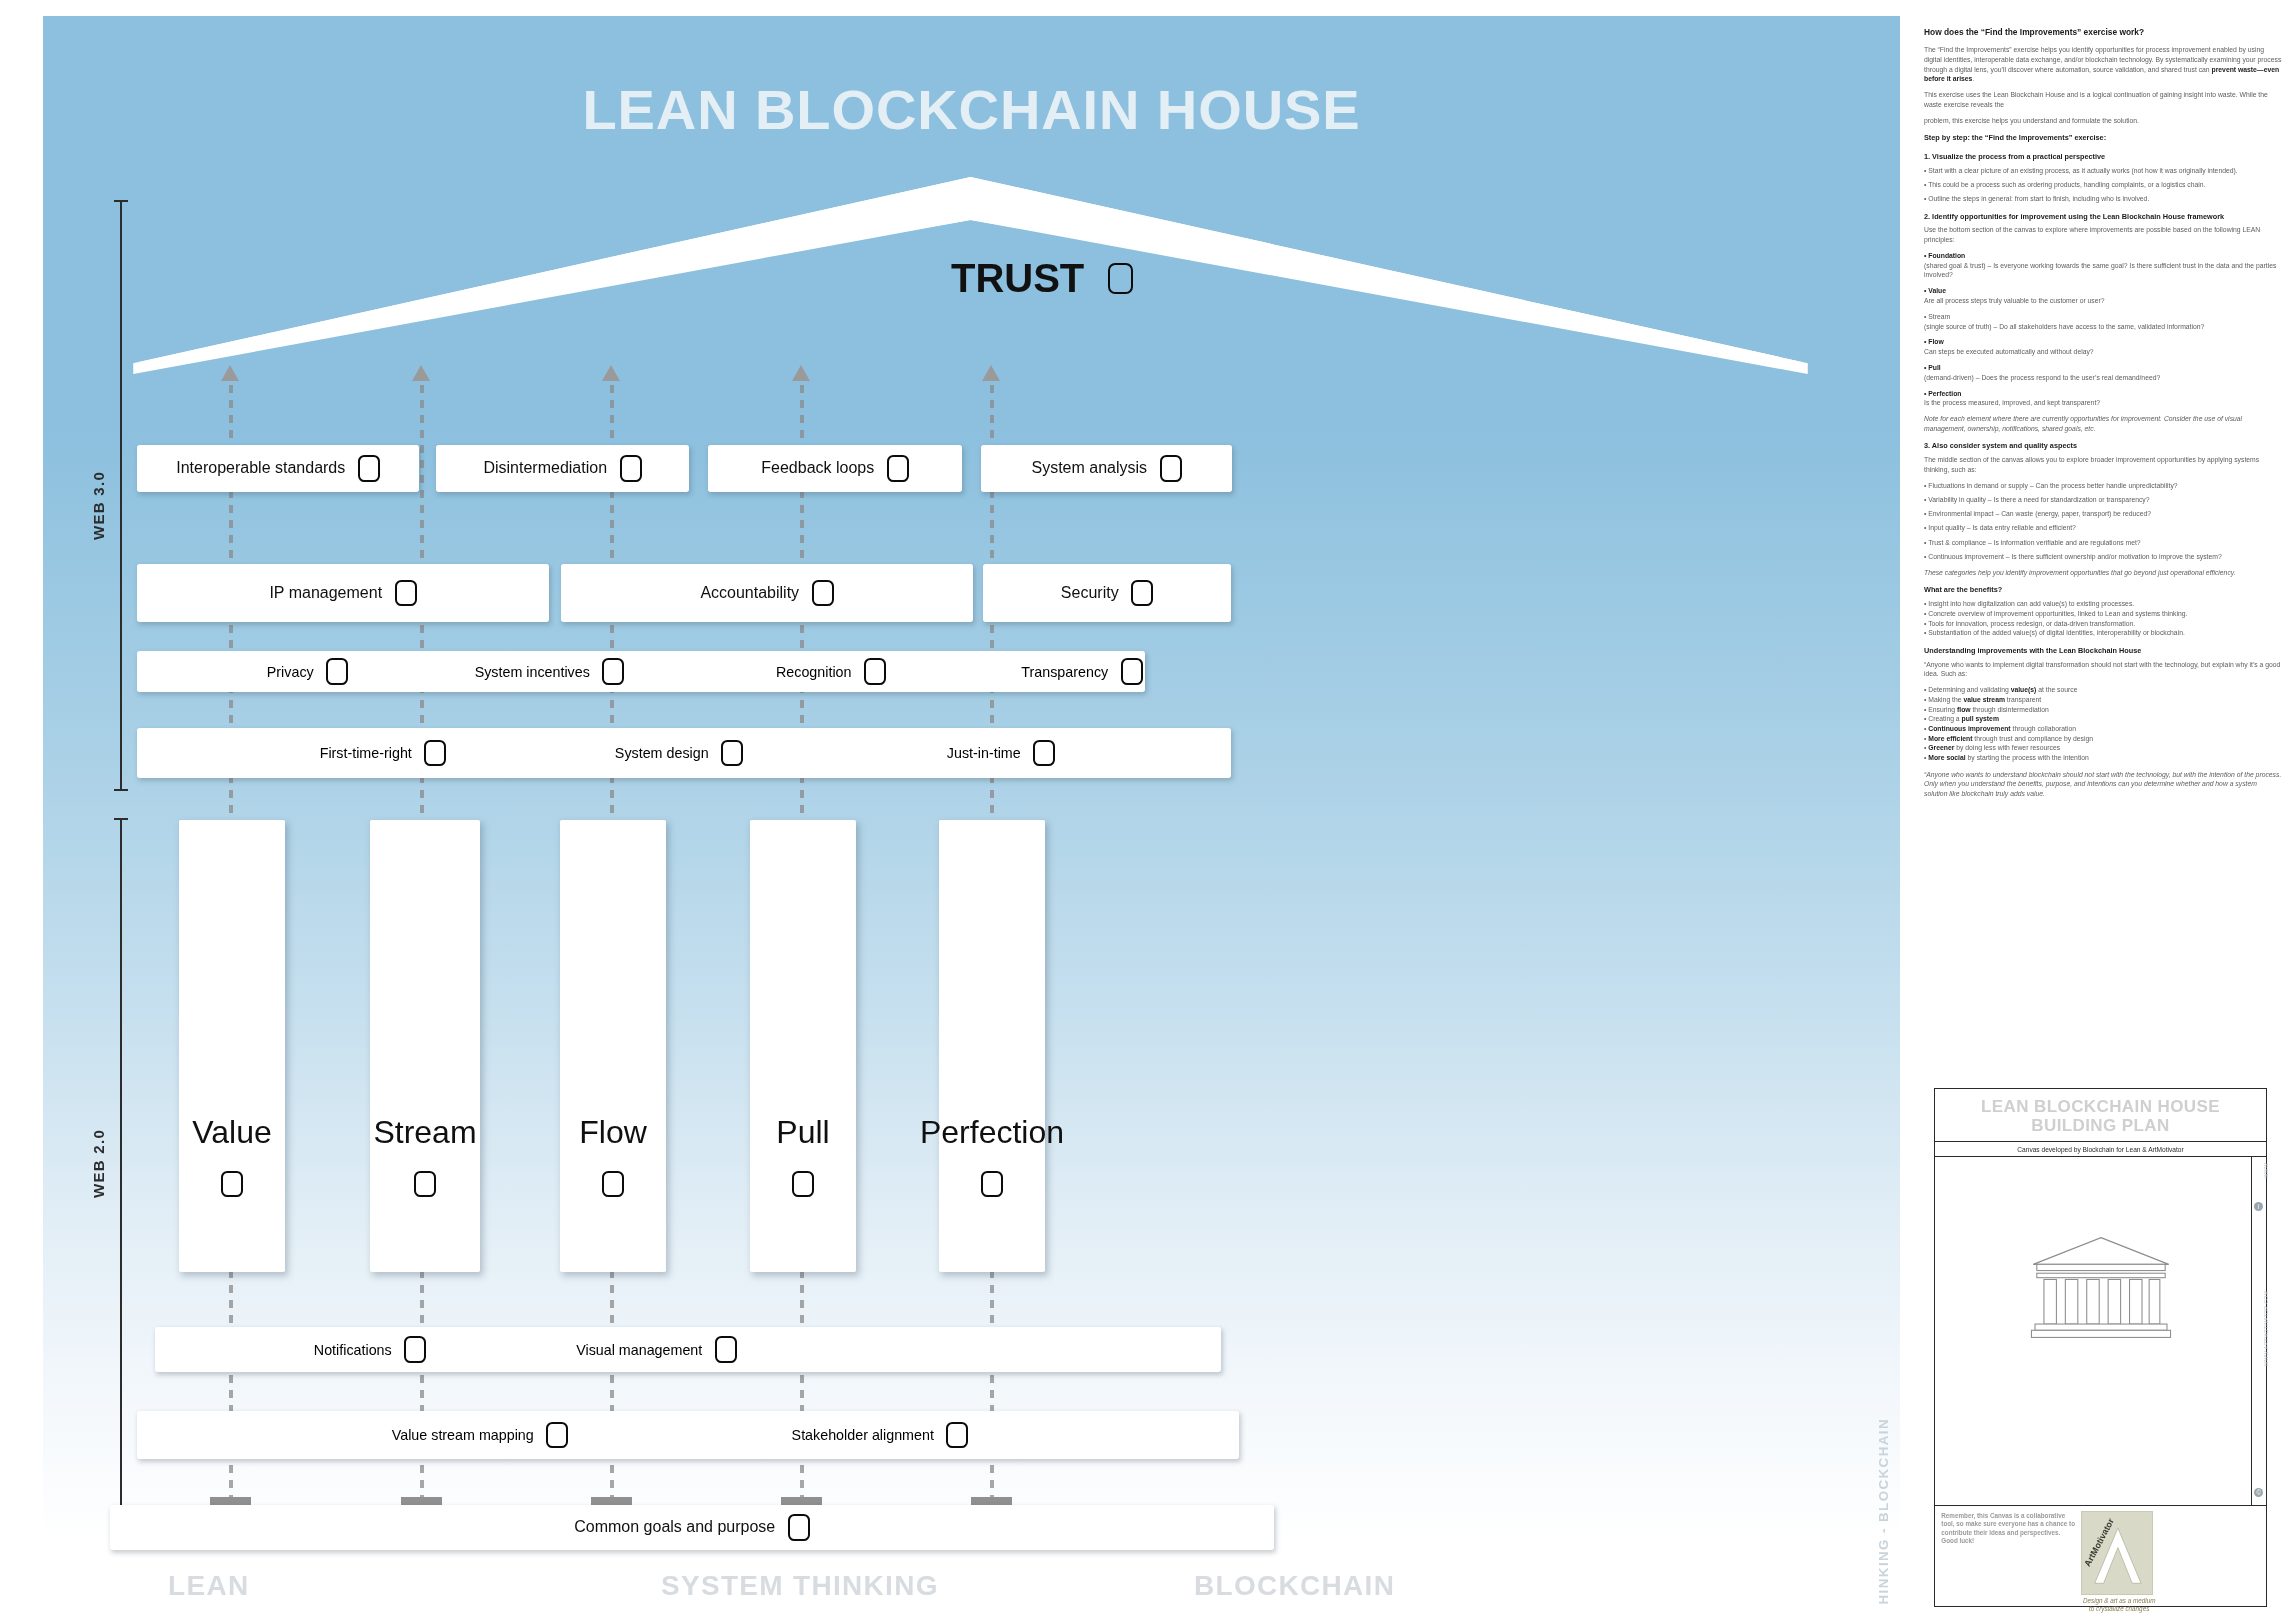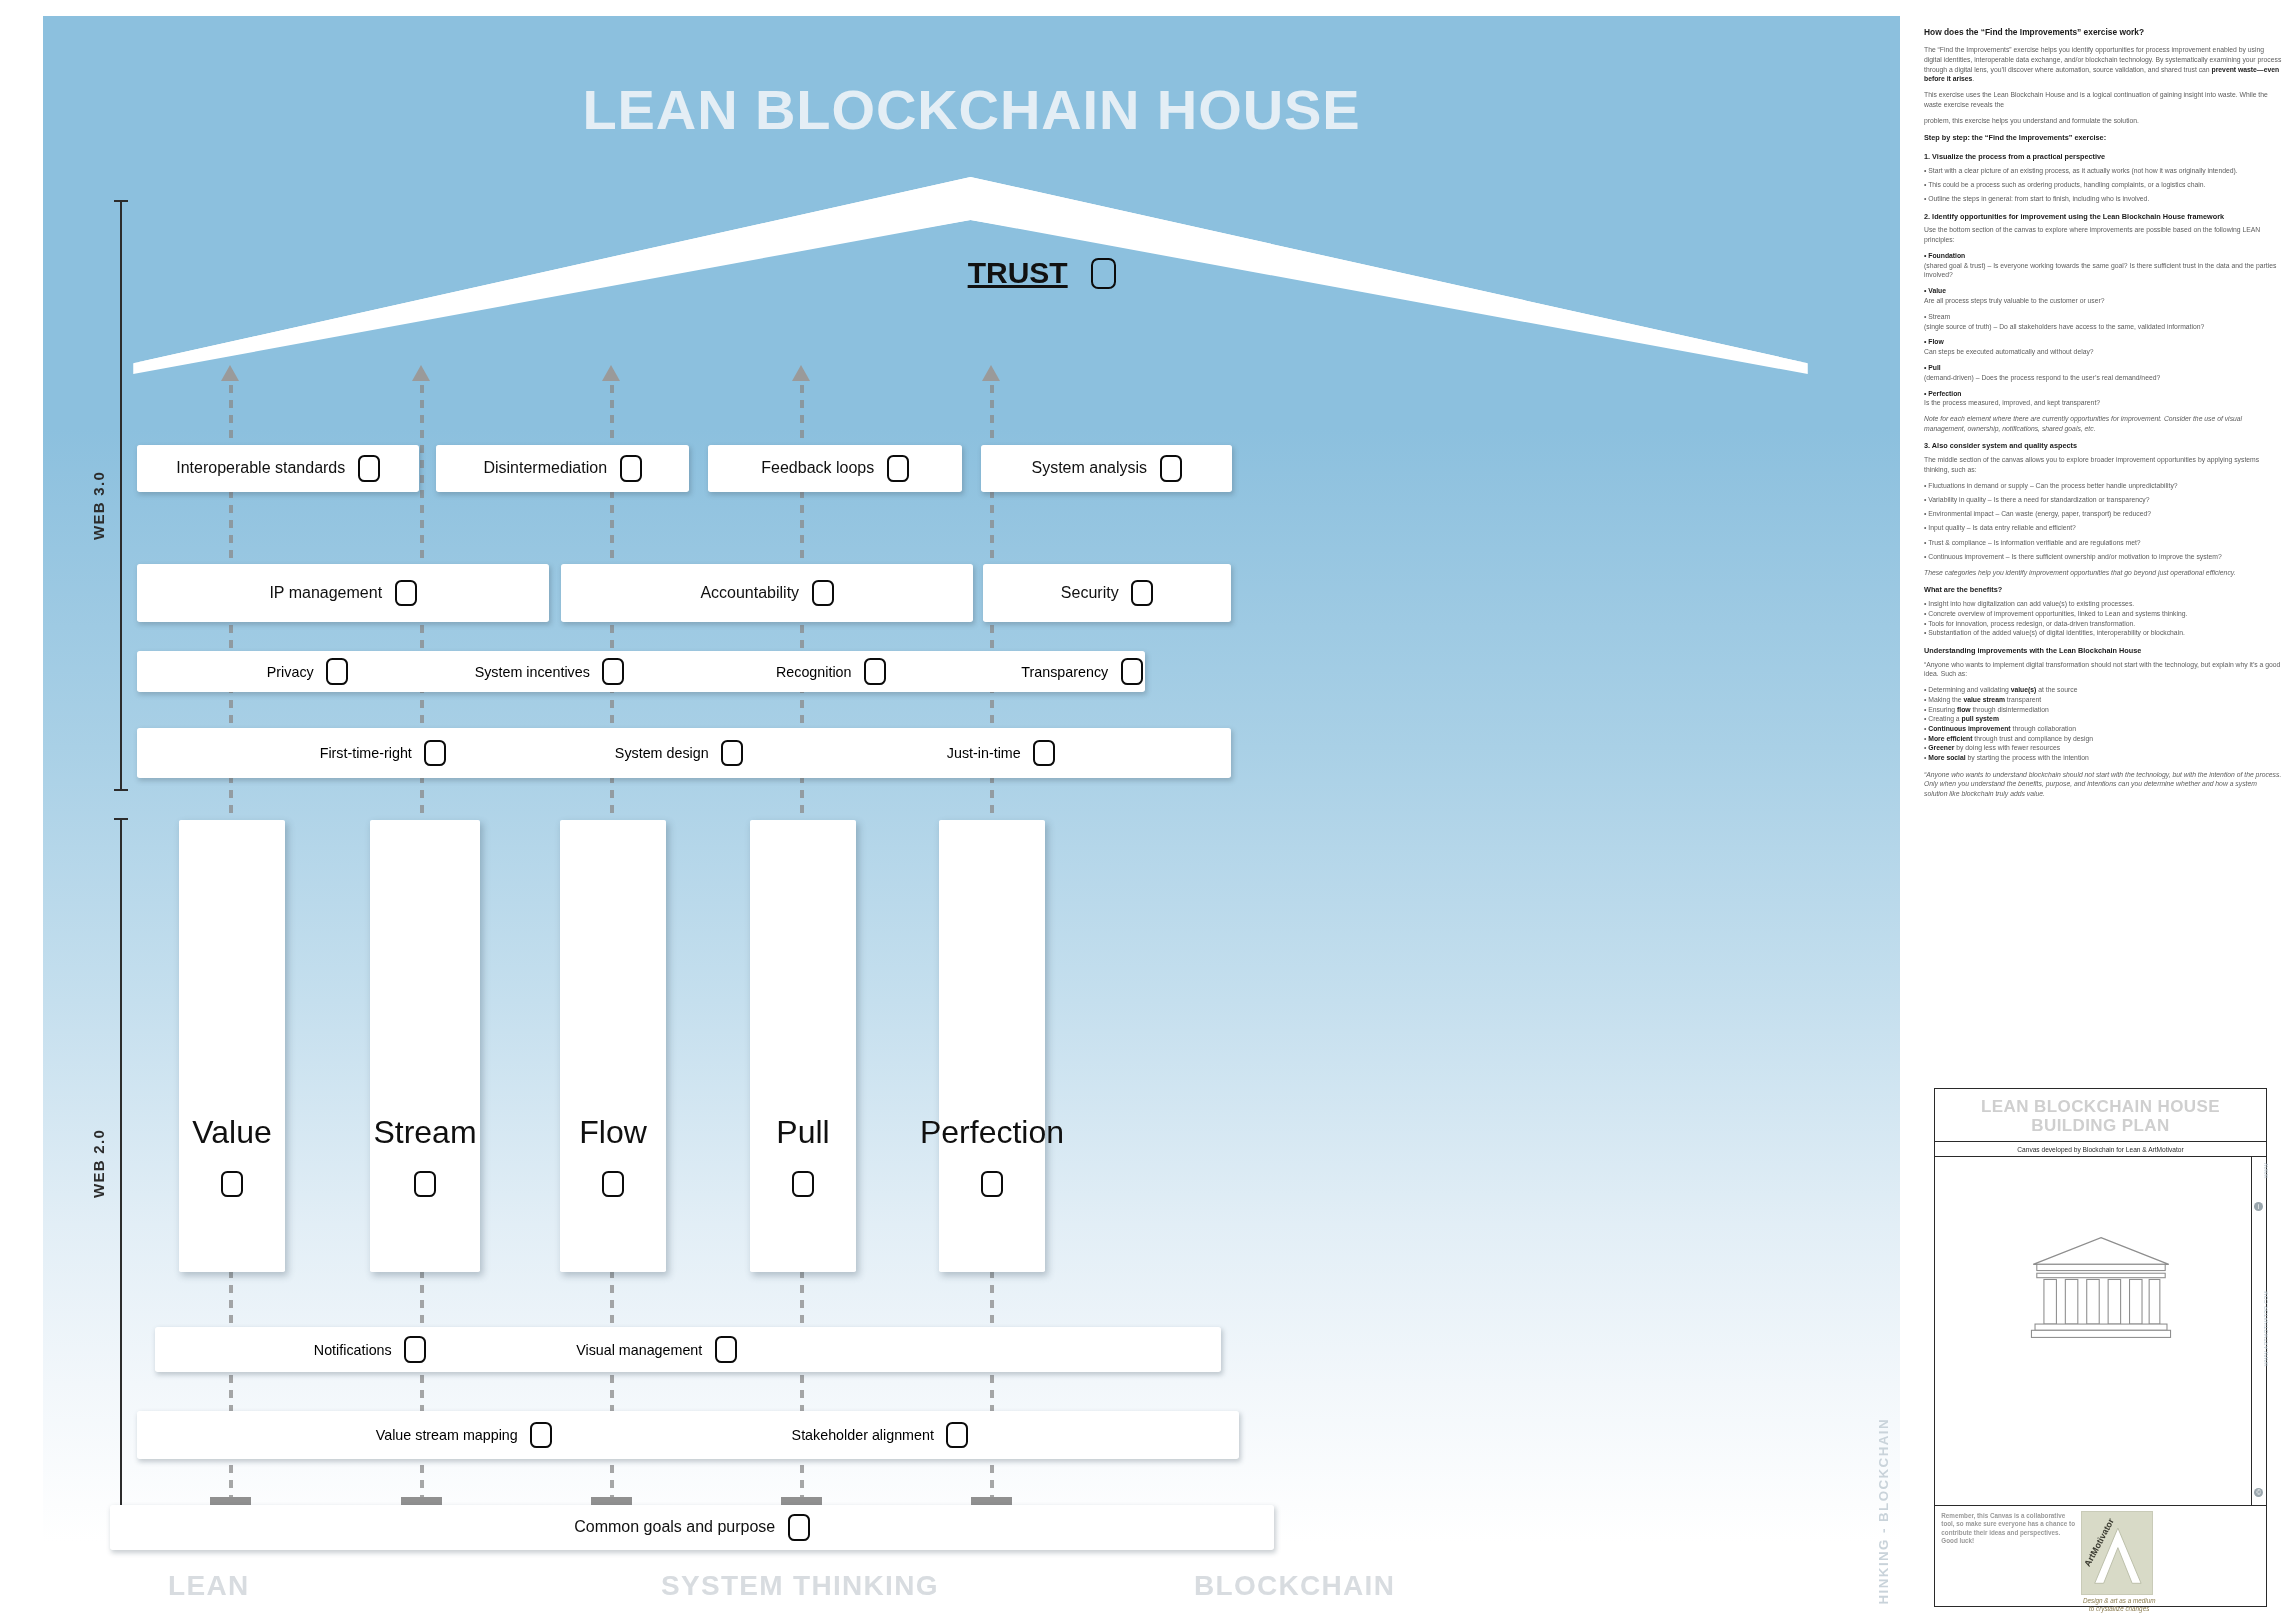--- a/index.html
+++ b/index.html
@@ -35,21 +35,21 @@
   }
 
   
   .roof{
     position:absolute;left:90px;top:161px;width:1675px;height:197px;
   }
   .roof svg{display:block;}
   #trust-wrap{
     position:absolute;left:0;top:240px;width:1998px;text-align:center;
     display:flex;align-items:center;justify-content:center;gap:10.7px;
-    font-size:30px;font-weight:bold;color:#111;text-decoration:underline;
+    font-size:40px;font-weight:bold;color:#111;
   }
 
   
   .rail{
     position:absolute;width:3.6px;top:354px;height:1146px;
     background-image:linear-gradient(#8a8a8a 55%, rgba(255,255,255,0) 0%);
     background-size:3.6px 15px;background-repeat:repeat-y;
     opacity:.75;
   }
   .arrowhead{
@@ -329,21 +329,21 @@
       <span class="lbl">Notifications</span>
         <span class="chk"></span>
     </div>
     <div class="slot" style="left:336px;width:331px;">
       <span class="lbl">Visual management</span>
         <span class="chk"></span>
     </div>
   </div>
 
   <div class="band" style="left:94px;top:1395px;width:1102px;height:48px;">
-    <div class="slot" style="left:148px;width:358px;justify-content:center;">
+    <div class="slot" style="left:164px;width:358px;justify-content:center;">
       <span class="lbl">Value stream mapping</span>
         <span class="chk"></span>
     </div>
     <div class="slot" style="left:555px;width:376px;">
       <span class="lbl">Stakeholder alignment</span>
         <span class="chk"></span>
     </div>
   </div>
 
   <div class="card" style="left:67px;top:1489px;width:1164px;height:45px;">

